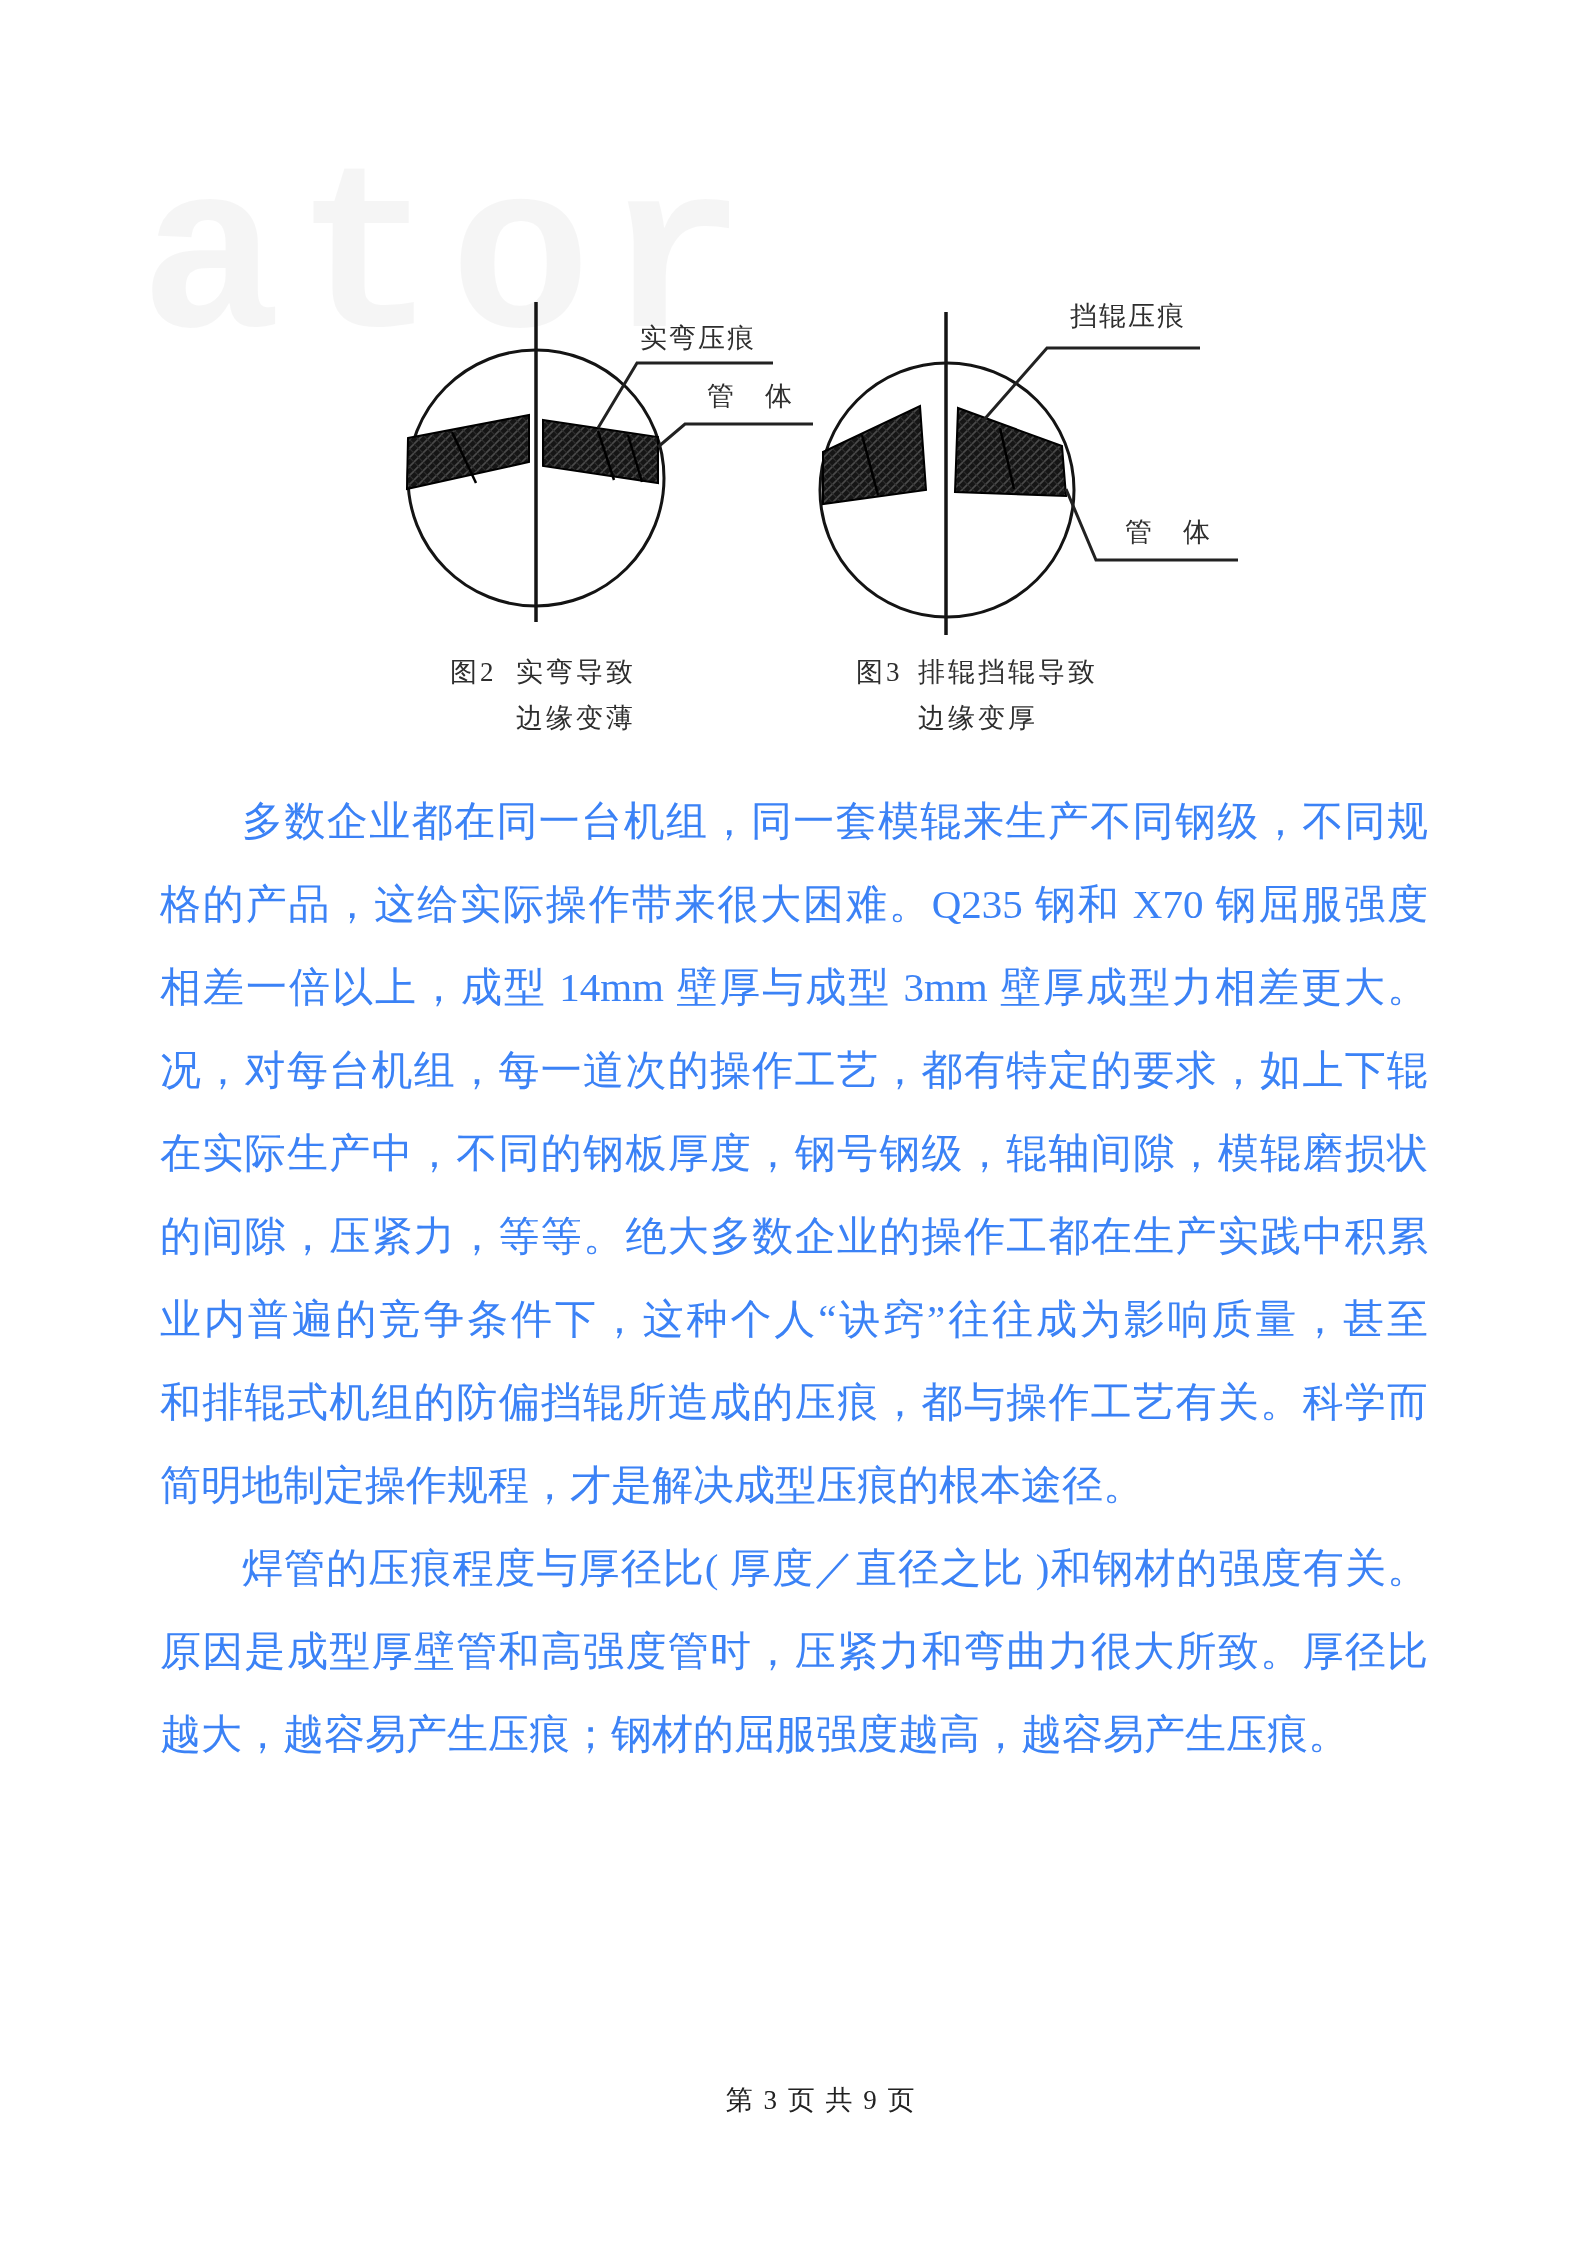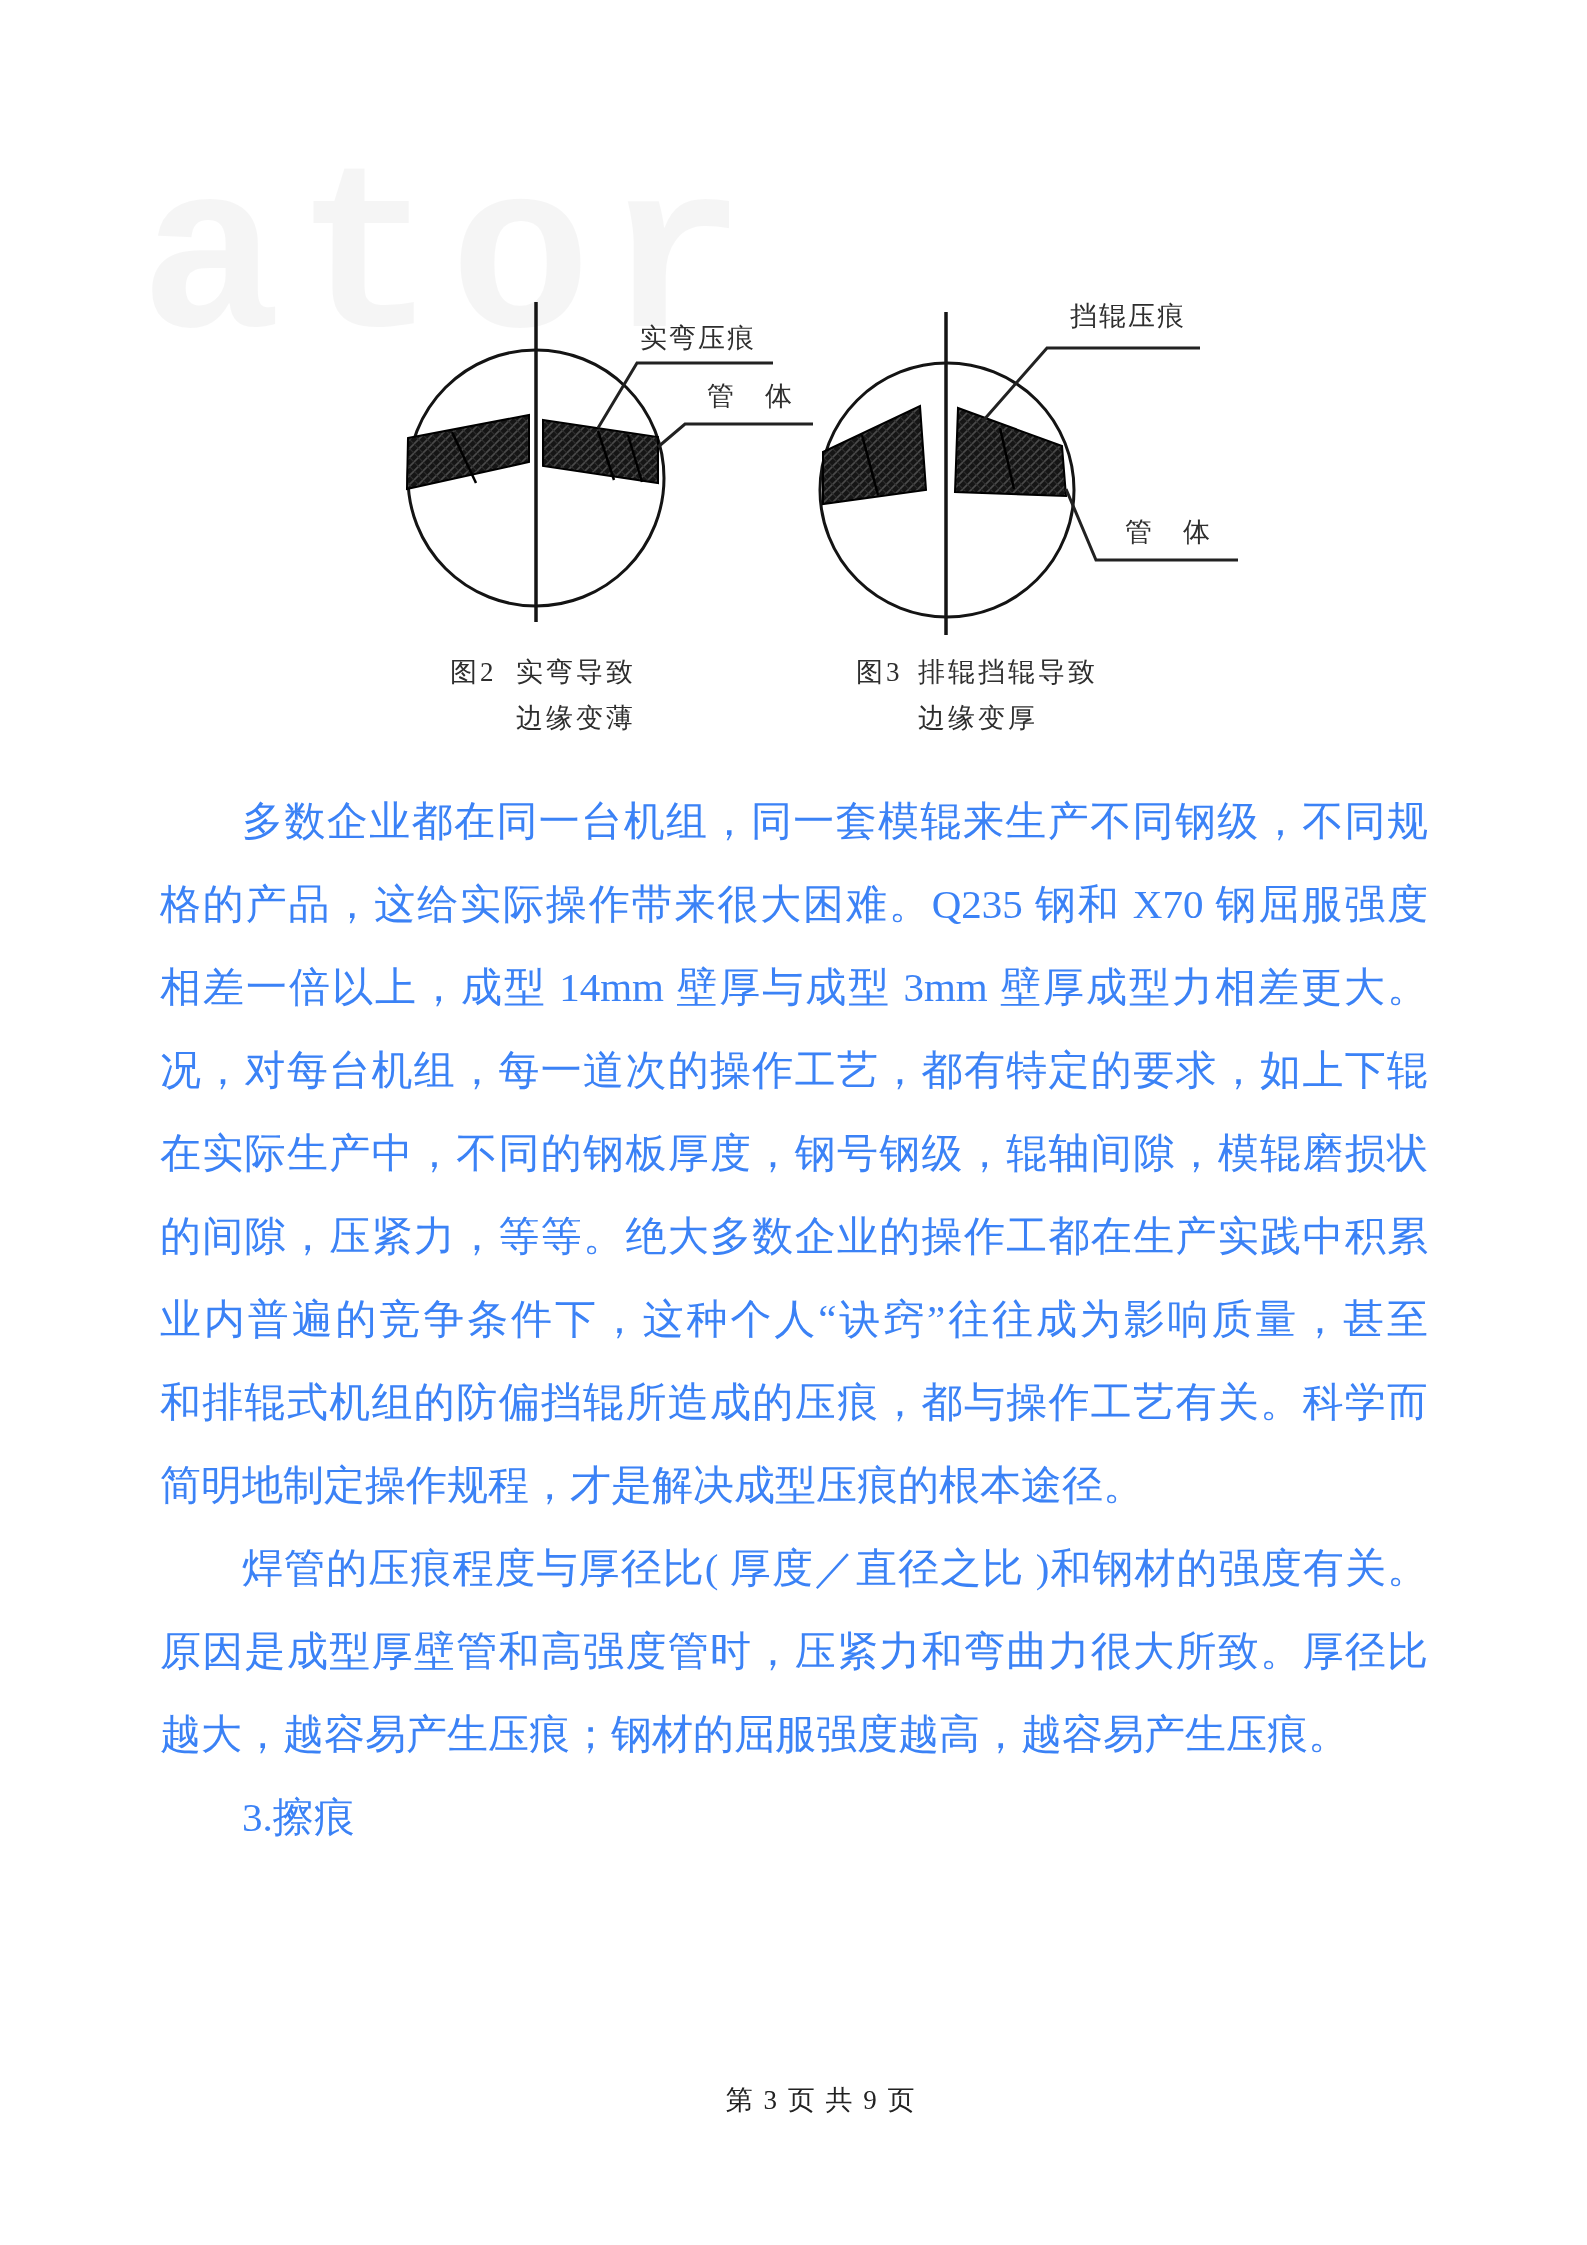--- a/index.html
+++ b/index.html
@@ -118,18 +118,17 @@
       <div class="line just">相差一倍以上，成型 14mm 壁厚与成型 3mm 壁厚成型力相差更大。</div>
       <div class="line just">况，对每台机组，每一道次的操作工艺，都有特定的要求，如上下辊</div>
       <div class="line just">在实际生产中，不同的钢板厚度，钢号钢级，辊轴间隙，模辊磨损状</div>
       <div class="line just">的间隙，压紧力，等等。绝大多数企业的操作工都在生产实践中积累</div>
       <div class="line just">业内普遍的竞争条件下，这种个人“诀窍”往往成为影响质量，甚至</div>
       <div class="line just">和排辊式机组的防偏挡辊所造成的压痕，都与操作工艺有关。科学而</div>
       <div class="line">简明地制定操作规程，才是解决成型压痕的根本途径。</div>
       <div class="line indent just">焊管的压痕程度与厚径比( 厚度／直径之比 )和钢材的强度有关。</div>
       <div class="line just">原因是成型厚壁管和高强度管时，压紧力和弯曲力很大所致。厚径比</div>
       <div class="line">越大，越容易产生压痕；钢材的屈服强度越高，越容易产生压痕。</div>
-      <div class="line indent">3.擦痕</div>
     </div>
 
   <div class="footer">第 3 页 共 9 页</div>
 
 </div>
 
 </body></html>

